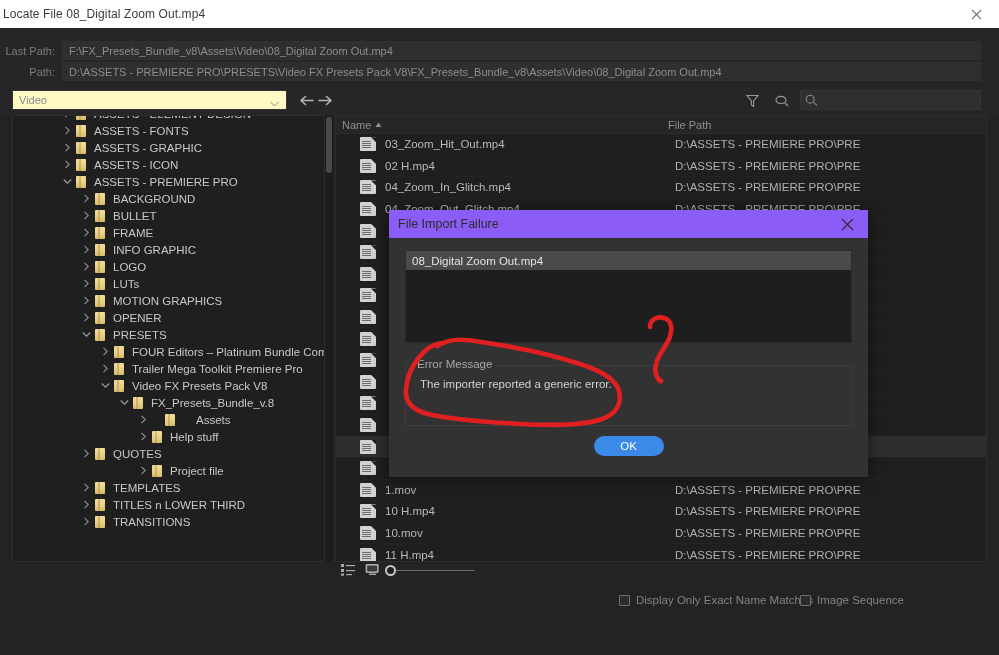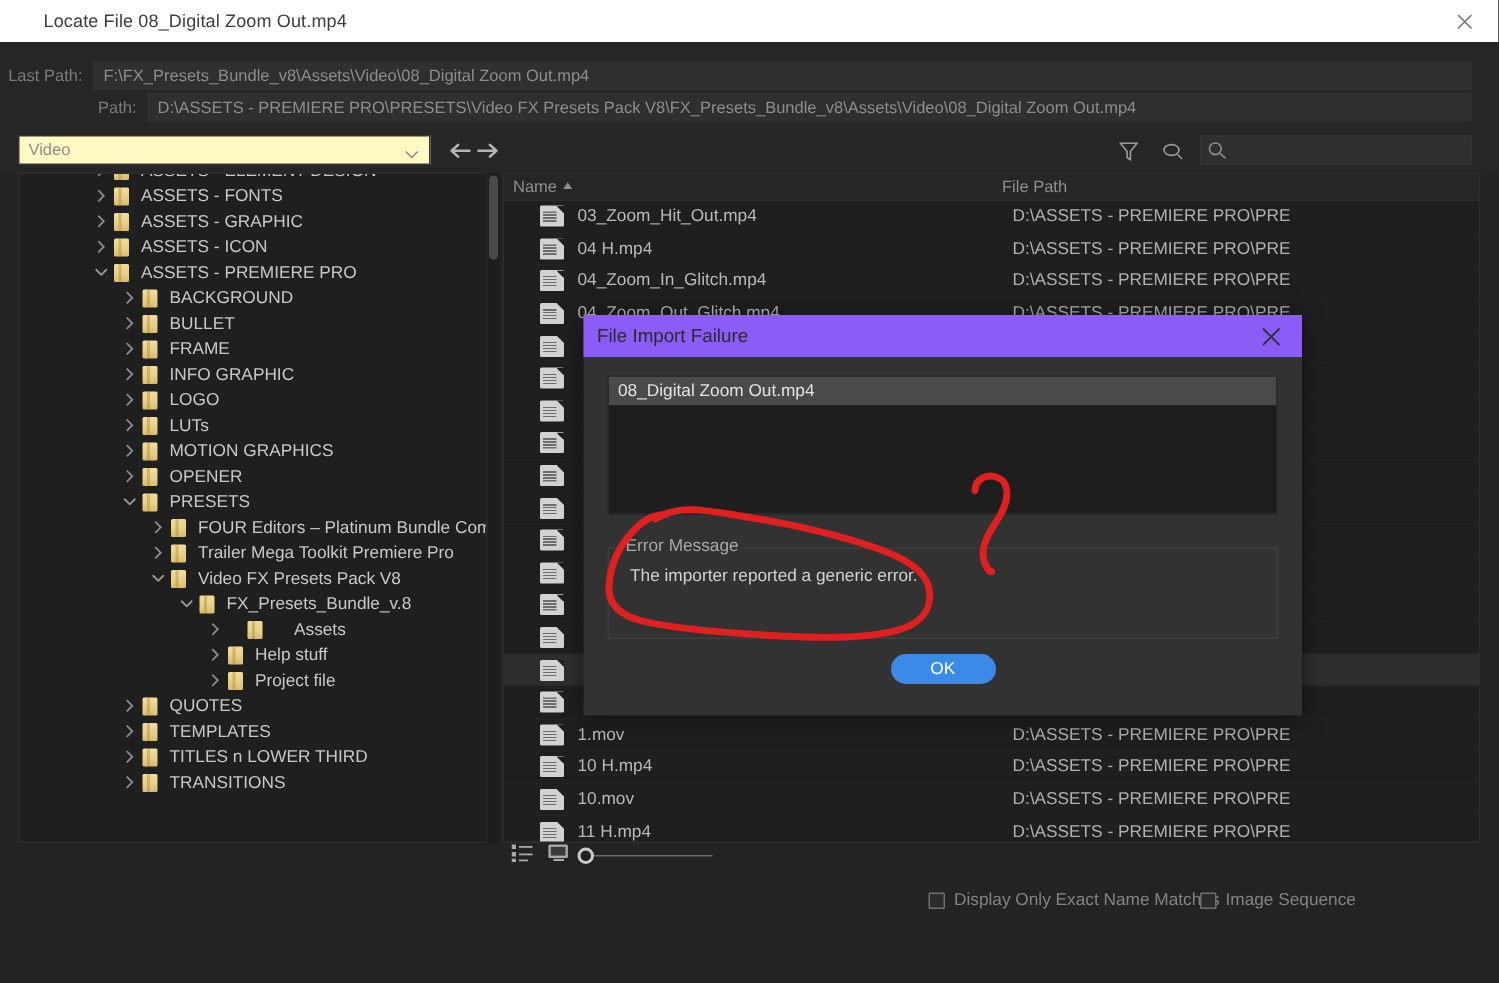--- a/index.html
+++ b/index.html
@@ -10,34 +10,34 @@
     overflow: hidden;
   }
   #app { position: relative; width: 999px; height: 655px; background: #232323; }
 
   
   .os-titlebar {
     position: absolute; left: 0; top: 0; width: 999px; height: 28px;
     background: #ffffff; display: flex; align-items: center;
   }
   .os-title {
-    font-size: 12px; color: #3c3c3c; margin-left: 29px; letter-spacing: .1px;
+    font-size: 12px; color: #3c3c3c; margin-left: 3px; letter-spacing: .1px;
   }
   .os-close {
     position: absolute; right: 0; top: 0; width: 46px; height: 28px;
     display: flex; align-items: center; justify-content: center;
     color: #6e6e6e; font-size: 13px; cursor: pointer;
   }
   .os-close svg { display: block; }
 
   
   .paths { position: absolute; left: 0; top: 28px; width: 999px; height: 55px; background: #262626; }
   .path-row { position: absolute; left: 0; width: 999px; height: 19px; display: flex; align-items: center; }
   .path-row.r1 { top: 13px; }
-  .path-row.r2 { top: 34px; padding-left: 36px; }
+  .path-row.r2 { top: 34px; }
   .path-label {
     width: 62px; text-align: right; font-size: 11px; color: #7c7c7c;
     padding-right: 7px; flex: 0 0 62px;
   }
   .path-field {
     flex: 1 1 auto; height: 19px; background: #2f2f2f; border: 1px solid #303030;
     display: flex; align-items: center; padding: 0 6px; margin-right: 18px;
     font-size: 11px; color: #8d8d8d; white-space: nowrap; overflow: hidden;
   }
 
@@ -483,41 +483,41 @@
           <span class="twisty">
             <svg width="7" height="9" viewBox="0 0 7 9">
               <path d="M1.5 0.8 L5.2 4.5 L1.5 8.2" stroke="#8a8a8a" stroke-width="1.2" fill="none"></path>
             </svg>
           </span>
           <span class="folder">
             <i></i>
           </span>
           <span>Help stuff</span>
         </div>
+        <div class="tree-row" style="padding-left: 67px;">
+          <span class="twisty">
+            <svg width="7" height="9" viewBox="0 0 7 9">
+              <path d="M1.5 0.8 L5.2 4.5 L1.5 8.2" stroke="#8a8a8a" stroke-width="1.2" fill="none"></path>
+            </svg>
+          </span>
+          <span class="folder">
+            <i></i>
+          </span>
+          <span>QUOTES</span>
+        </div>
         <div class="tree-row" style="padding-left: 124px;">
           <span class="twisty">
             <svg width="7" height="9" viewBox="0 0 7 9">
               <path d="M1.5 0.8 L5.2 4.5 L1.5 8.2" stroke="#8a8a8a" stroke-width="1.2" fill="none"></path>
             </svg>
           </span>
           <span class="folder">
             <i></i>
           </span>
           <span>Project file</span>
-        </div>
-        <div class="tree-row" style="padding-left: 67px;">
-          <span class="twisty">
-            <svg width="7" height="9" viewBox="0 0 7 9">
-              <path d="M1.5 0.8 L5.2 4.5 L1.5 8.2" stroke="#8a8a8a" stroke-width="1.2" fill="none"></path>
-            </svg>
-          </span>
-          <span class="folder">
-            <i></i>
-          </span>
-          <span>QUOTES</span>
         </div>
         <div class="tree-row" style="padding-left: 67px;">
           <span class="twisty">
             <svg width="7" height="9" viewBox="0 0 7 9">
               <path d="M1.5 0.8 L5.2 4.5 L1.5 8.2" stroke="#8a8a8a" stroke-width="1.2" fill="none"></path>
             </svg>
           </span>
           <span class="folder">
             <i></i>
           </span>
@@ -566,21 +566,21 @@
       </div>
     </div>
     <div id="list-rows">
         <div class="list-row">
           <span class="file-ico"></span>
           <span class="nm">03_Zoom_Hit_Out.mp4</span>
           <span class="pth">D:\ASSETS - PREMIERE PRO\PRE</span>
         </div>
         <div class="list-row">
           <span class="file-ico"></span>
-          <span class="nm">04 H.mp4</span>
+          <span class="nm">02 H.mp4</span>
           <span class="pth">D:\ASSETS - PREMIERE PRO\PRE</span>
         </div>
         <div class="list-row">
           <span class="file-ico"></span>
           <span class="nm">04_Zoom_In_Glitch.mp4</span>
           <span class="pth">D:\ASSETS - PREMIERE PRO\PRE</span>
         </div>
         <div class="list-row">
           <span class="file-ico"></span>
           <span class="nm">04_Zoom_Out_Glitch.mp4</span>

